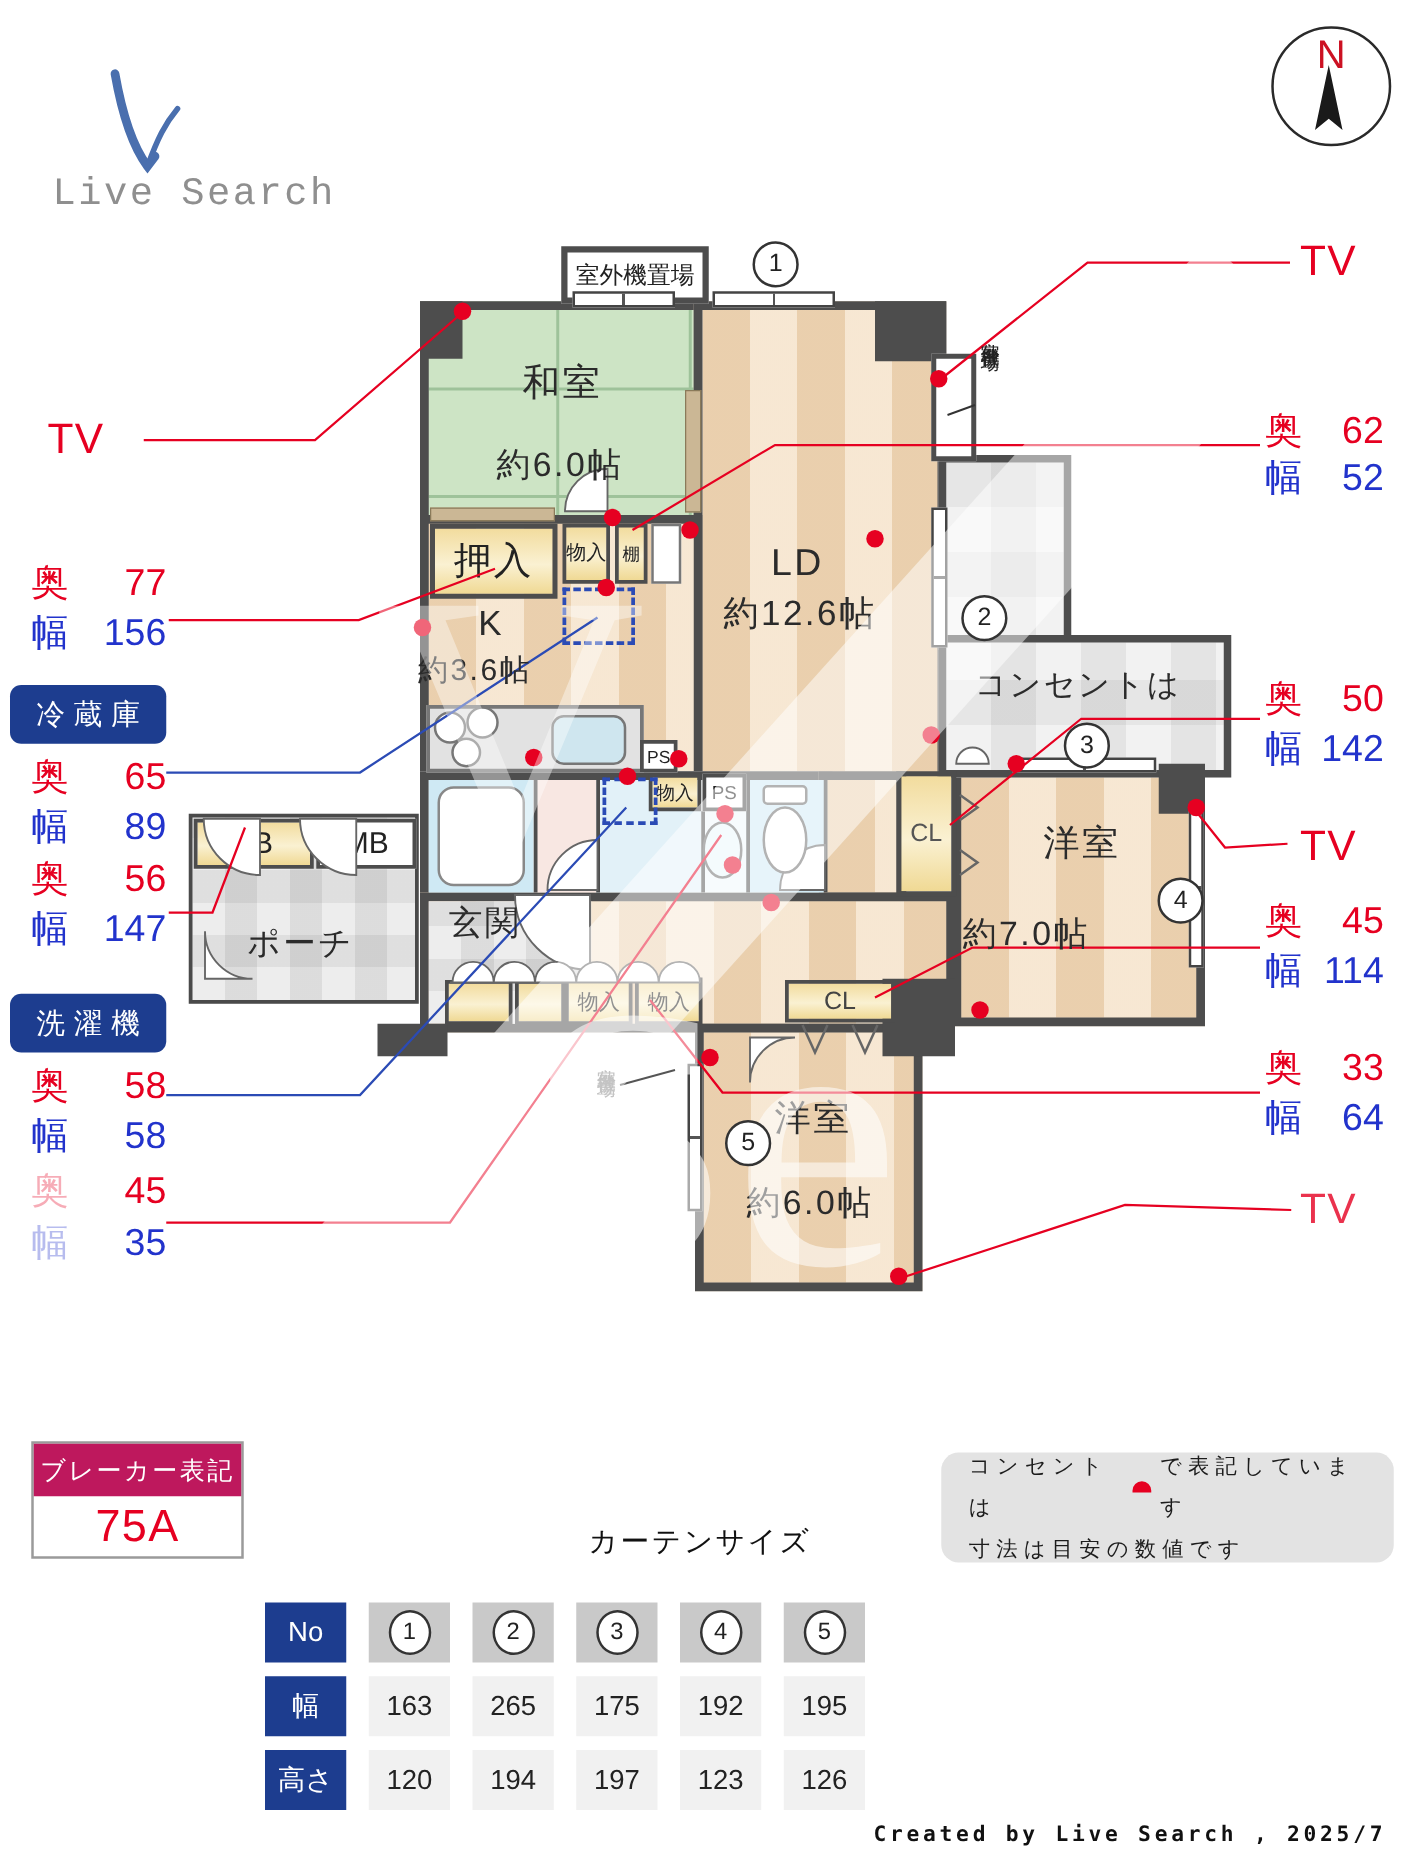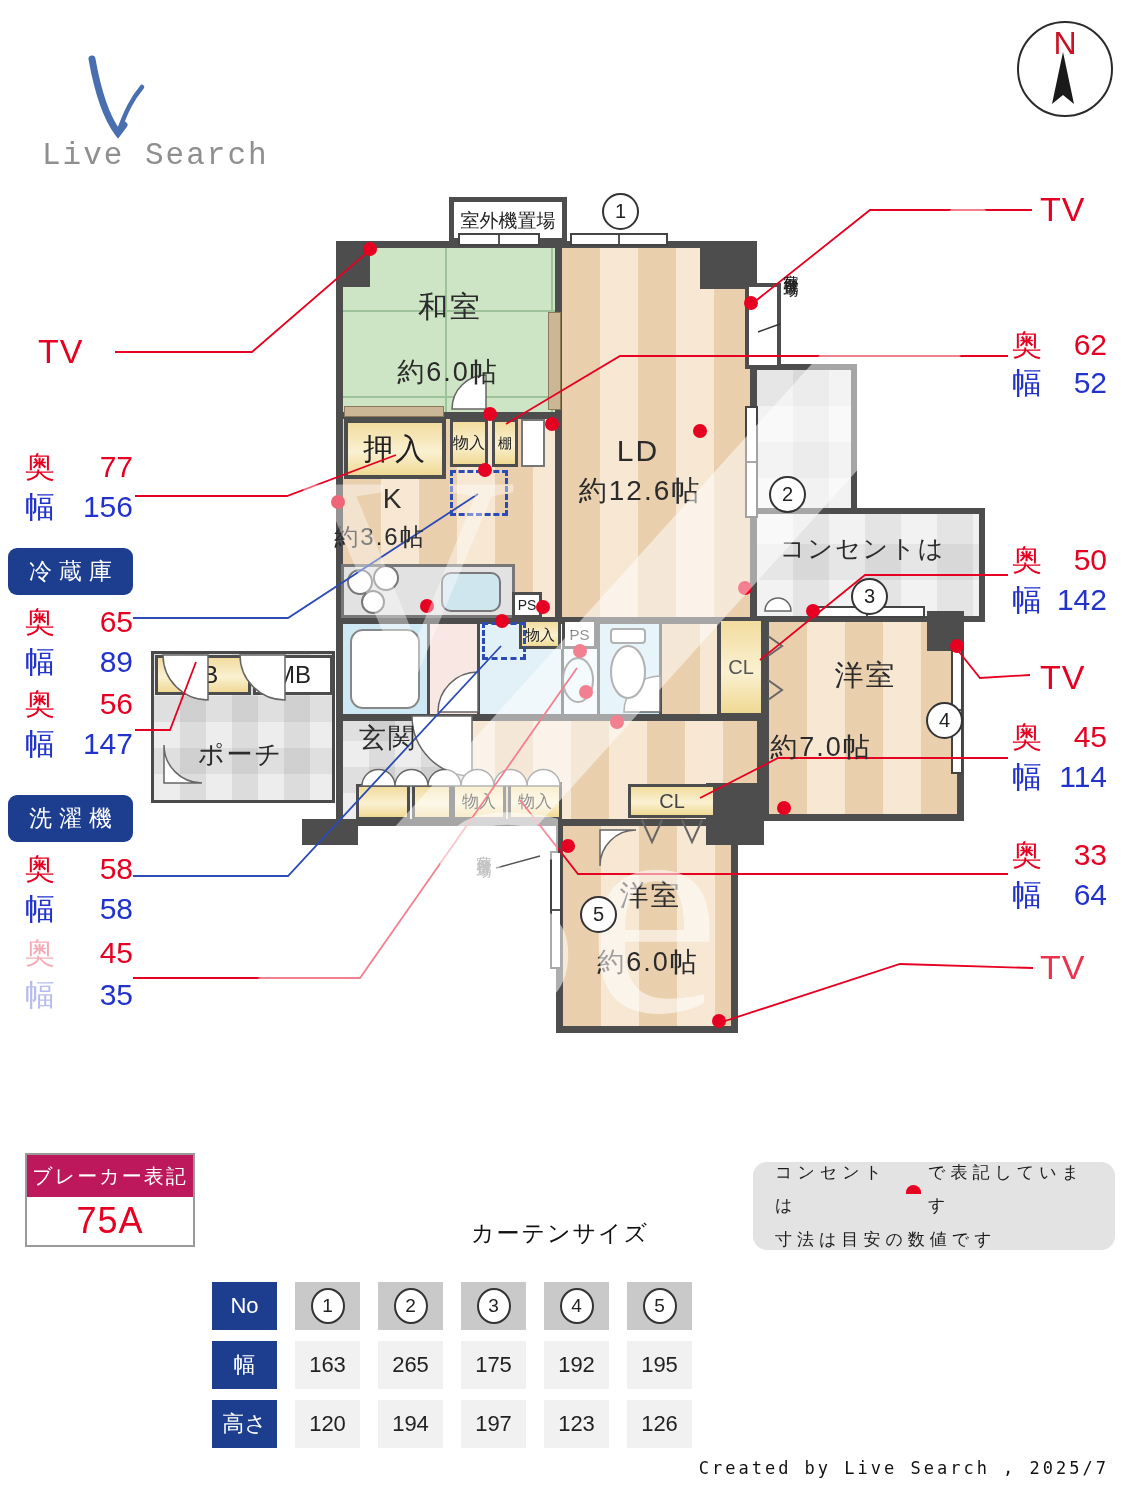--- a/index.html
+++ b/index.html
@@ -60,21 +60,21 @@
   .ctable{position:absolute;left:212px;top:1282px;z-index:9;display:grid;
           grid-template-columns:65px repeat(5,65px);column-gap:18px;row-gap:11px;}
   .ctable .hcell{background:#1d3d8f;color:#fff;font-size:22px;height:48px;display:flex;align-items:center;justify-content:center;}
   .ctable .ncell{background:#c9c9c9;height:48px;display:flex;align-items:center;justify-content:center;}
   .ctable .dcell{background:#f1f1f1;height:48px;display:flex;align-items:center;justify-content:center;font-size:22px;color:#222;}
   .circ{width:30px;height:32px;border:2px solid #333;border-radius:50%;background:#fff;
         display:flex;align-items:center;justify-content:center;font-size:19px;color:#222;}
   .ctitle{position:absolute;left:400px;top:1218px;width:320px;text-align:center;font-size:23px;
           letter-spacing:2px;color:#111;z-index:9;}
   .credit{position:absolute;right:16px;top:1458px;z-index:9;font-family:"DejaVu Sans Mono","Liberation Mono",monospace;
-          font-size:17px;letter-spacing:3px;color:#111;}
+          font-size:17px;letter-spacing:3px;color:#111;font-weight:bold;}
   .logotext{position:absolute;left:42px;top:138px;z-index:9;font-family:Liberation Mono, monospace;
             font-size:31px;color:#8f8f8f;letter-spacing:2px;}
   .compass{position:absolute;left:1017px;top:21px;width:92px;height:92px;border:2.5px solid #2a2a2a;
            border-radius:50%;z-index:9;background:#fff;}
   .compass .n{position:absolute;left:0;right:0;top:2px;text-align:center;color:#cc1122;font-size:32px;font-weight:500;}
   .vtext{writing-mode:vertical-rl;text-orientation:upright;letter-spacing:2px;}
 </style>
 </head>
 <body>
 

